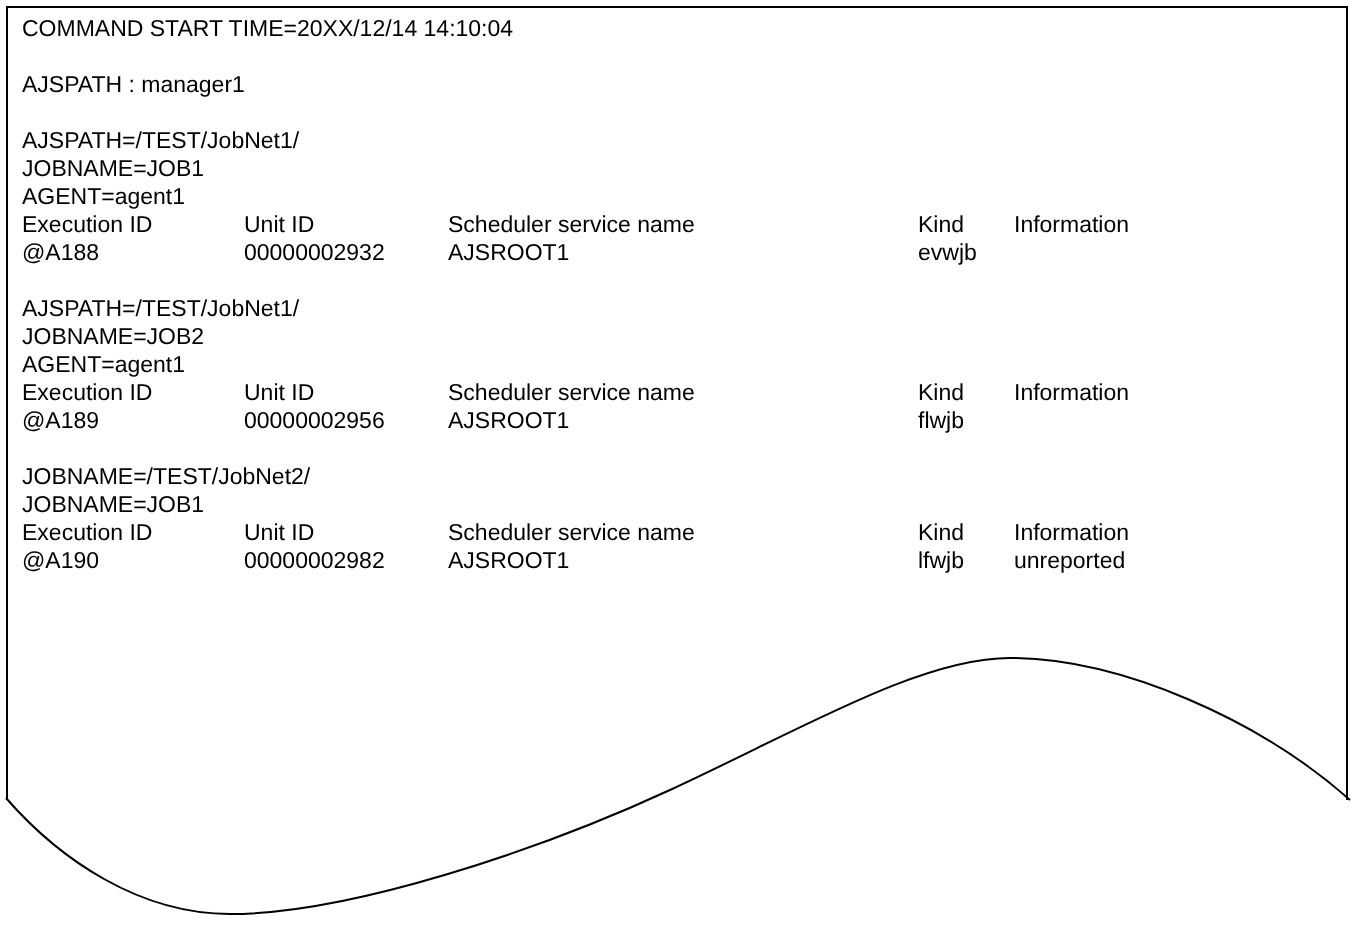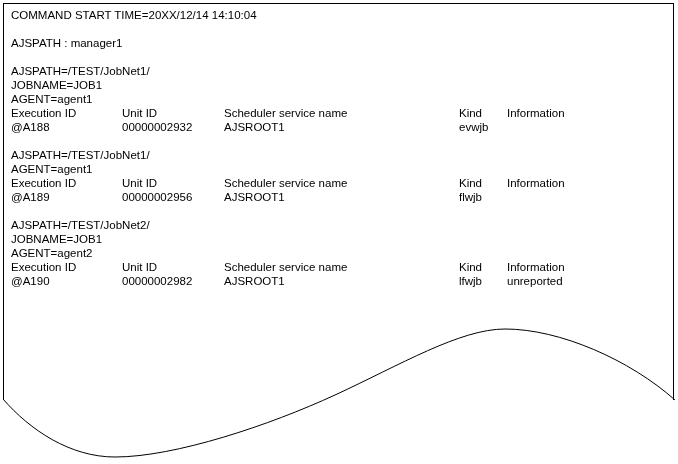--- a/index.html
+++ b/index.html
@@ -94,40 +94,40 @@
   <div class="row">
     <span class="c-exec">@A188</span>
     <span class="c-unit">00000002932</span>
     <span class="c-sched">AJSROOT1</span>
     <span class="c-kind">evwjb</span>
     <span class="c-info"></span>
   </div>
   <div class="spacer"></div>
 
   <div class="line">AJSPATH=/TEST/JobNet1/</div>
+  <div class="line">JOBNAME=JOB2</div>
   <div class="line">AGENT=agent1</div>
   <div class="row">
     <span class="c-exec">Execution ID</span>
     <span class="c-unit">Unit ID</span>
     <span class="c-sched">Scheduler service name</span>
     <span class="c-kind">Kind</span>
     <span class="c-info">Information</span>
   </div>
   <div class="row">
     <span class="c-exec">@A189</span>
     <span class="c-unit">00000002956</span>
     <span class="c-sched">AJSROOT1</span>
     <span class="c-kind">flwjb</span>
     <span class="c-info"></span>
   </div>
   <div class="spacer"></div>
 
-  <div class="line">AJSPATH=/TEST/JobNet2/</div>
+  <div class="line">JOBNAME=/TEST/JobNet2/</div>
   <div class="line">JOBNAME=JOB1</div>
-  <div class="line">AGENT=agent2</div>
   <div class="row">
     <span class="c-exec">Execution ID</span>
     <span class="c-unit">Unit ID</span>
     <span class="c-sched">Scheduler service name</span>
     <span class="c-kind">Kind</span>
     <span class="c-info">Information</span>
   </div>
   <div class="row">
     <span class="c-exec">@A190</span>
     <span class="c-unit">00000002982</span>

